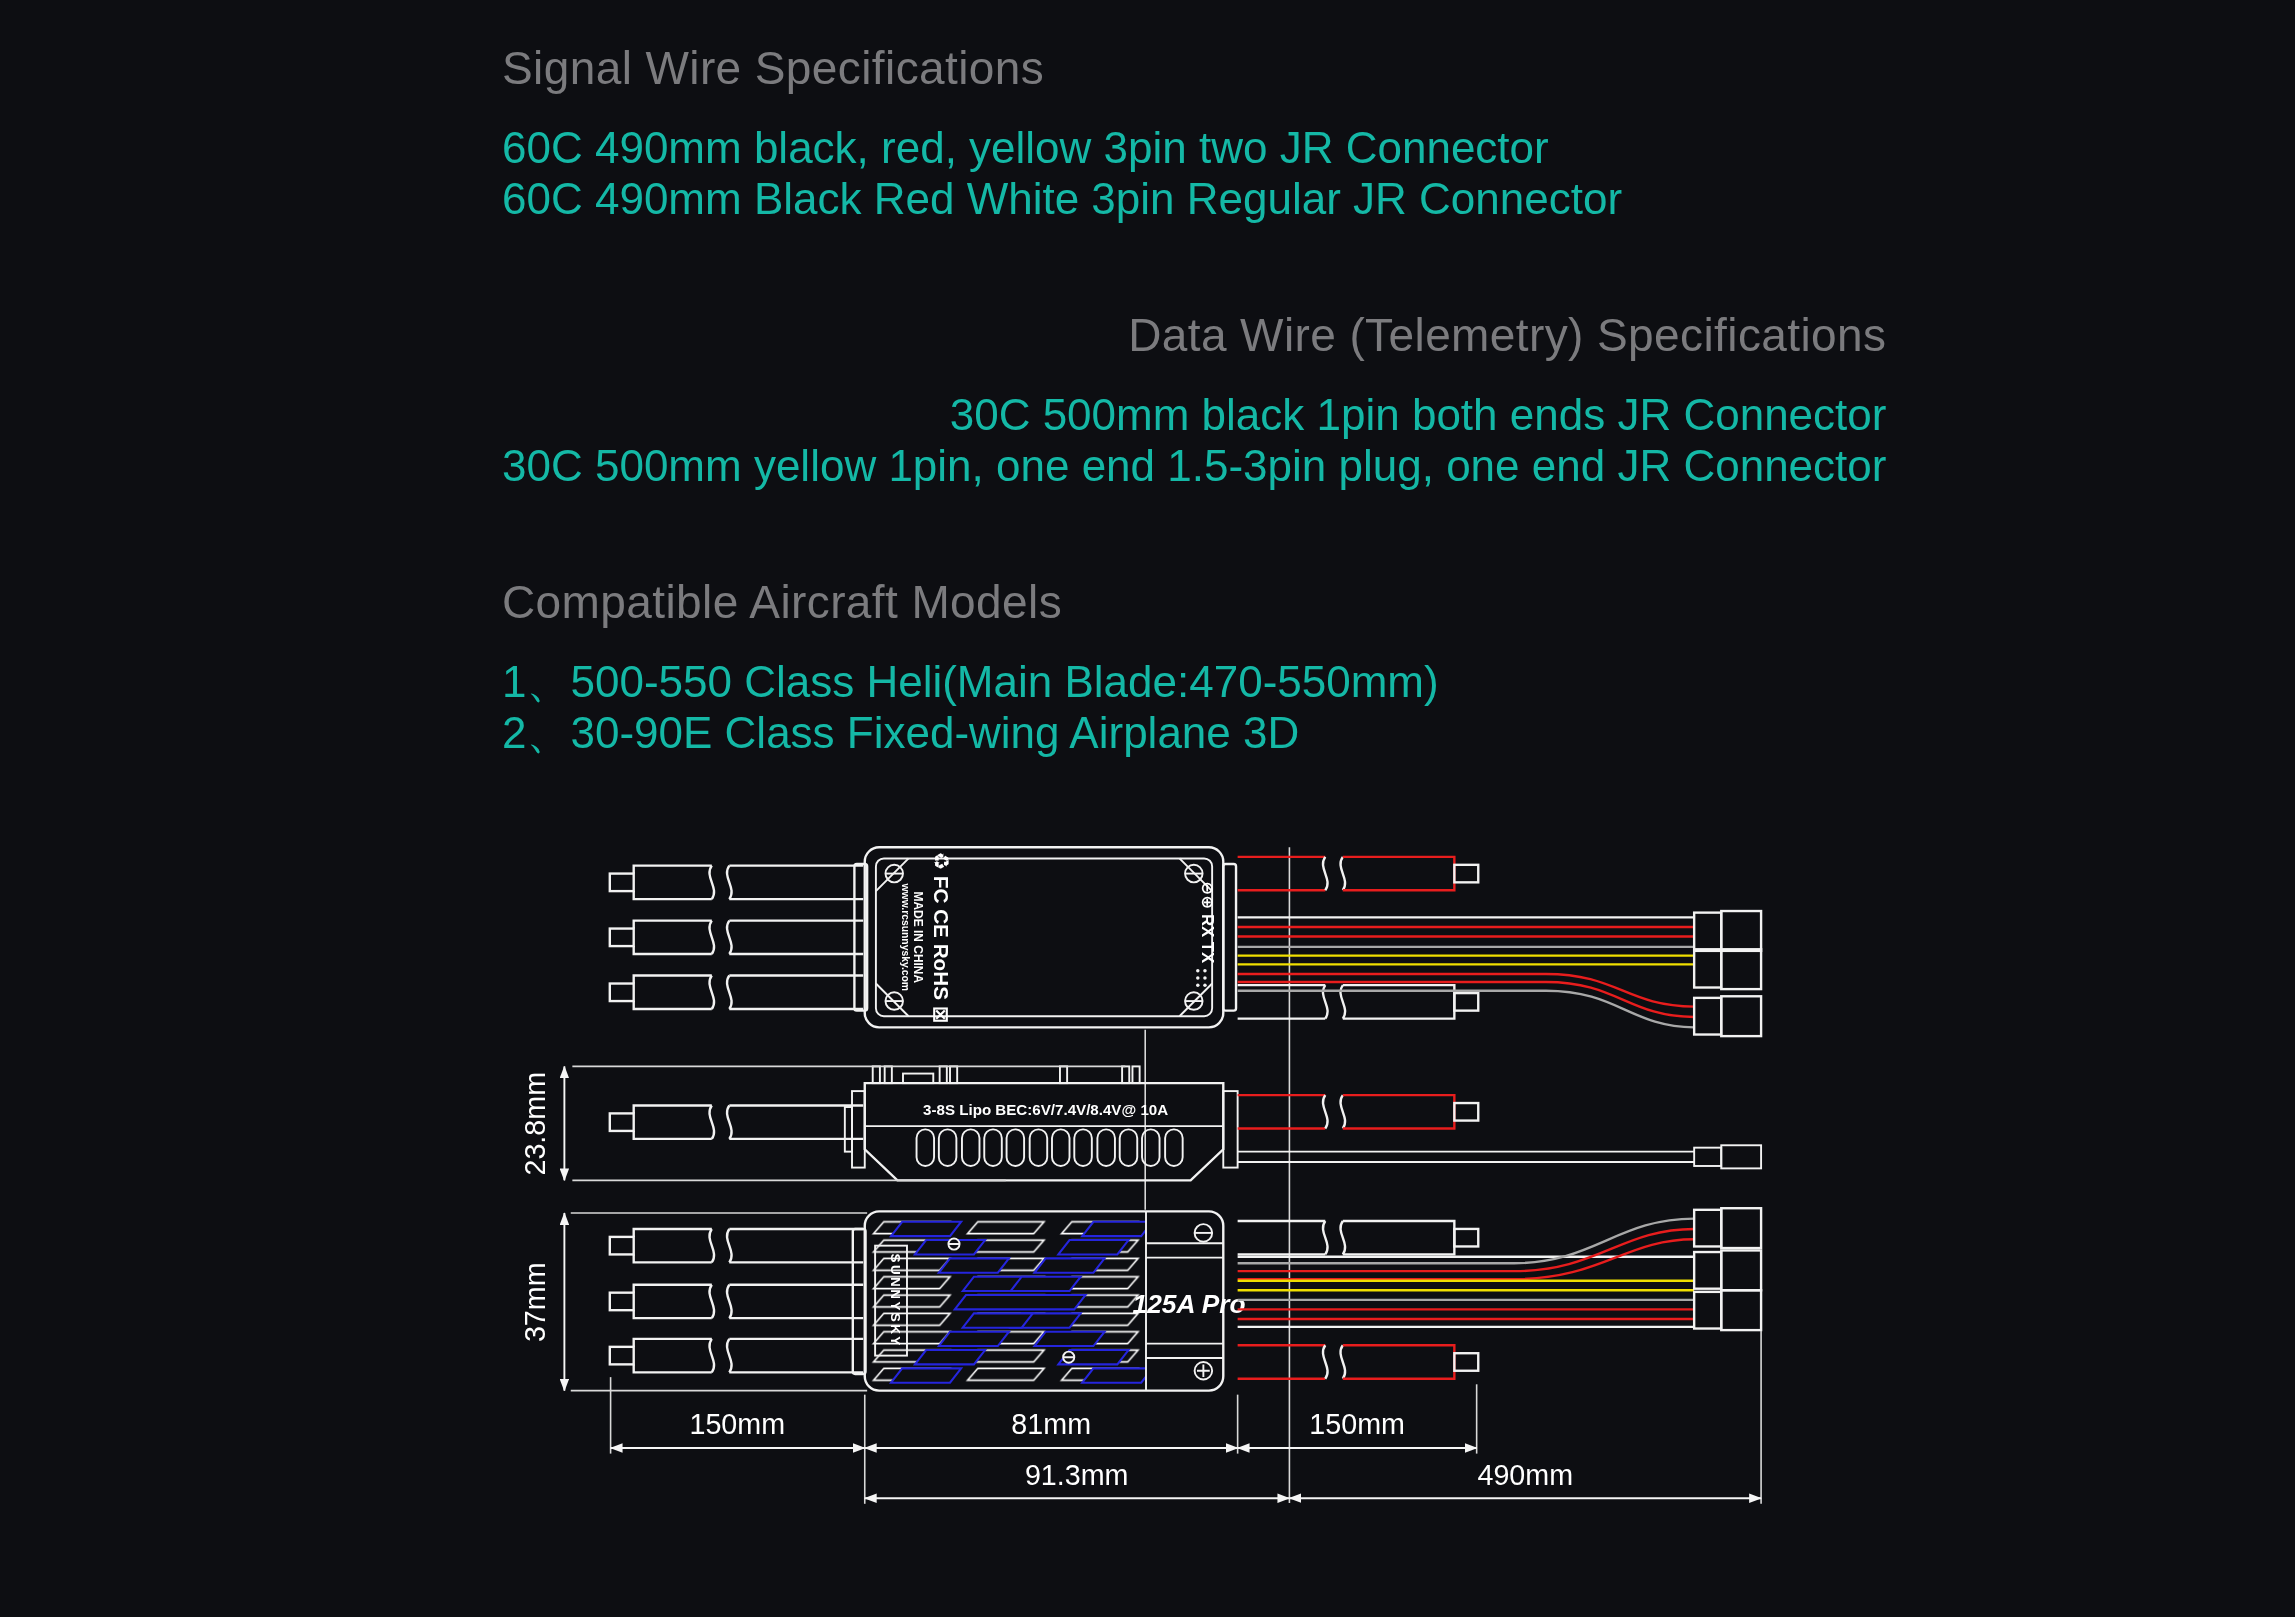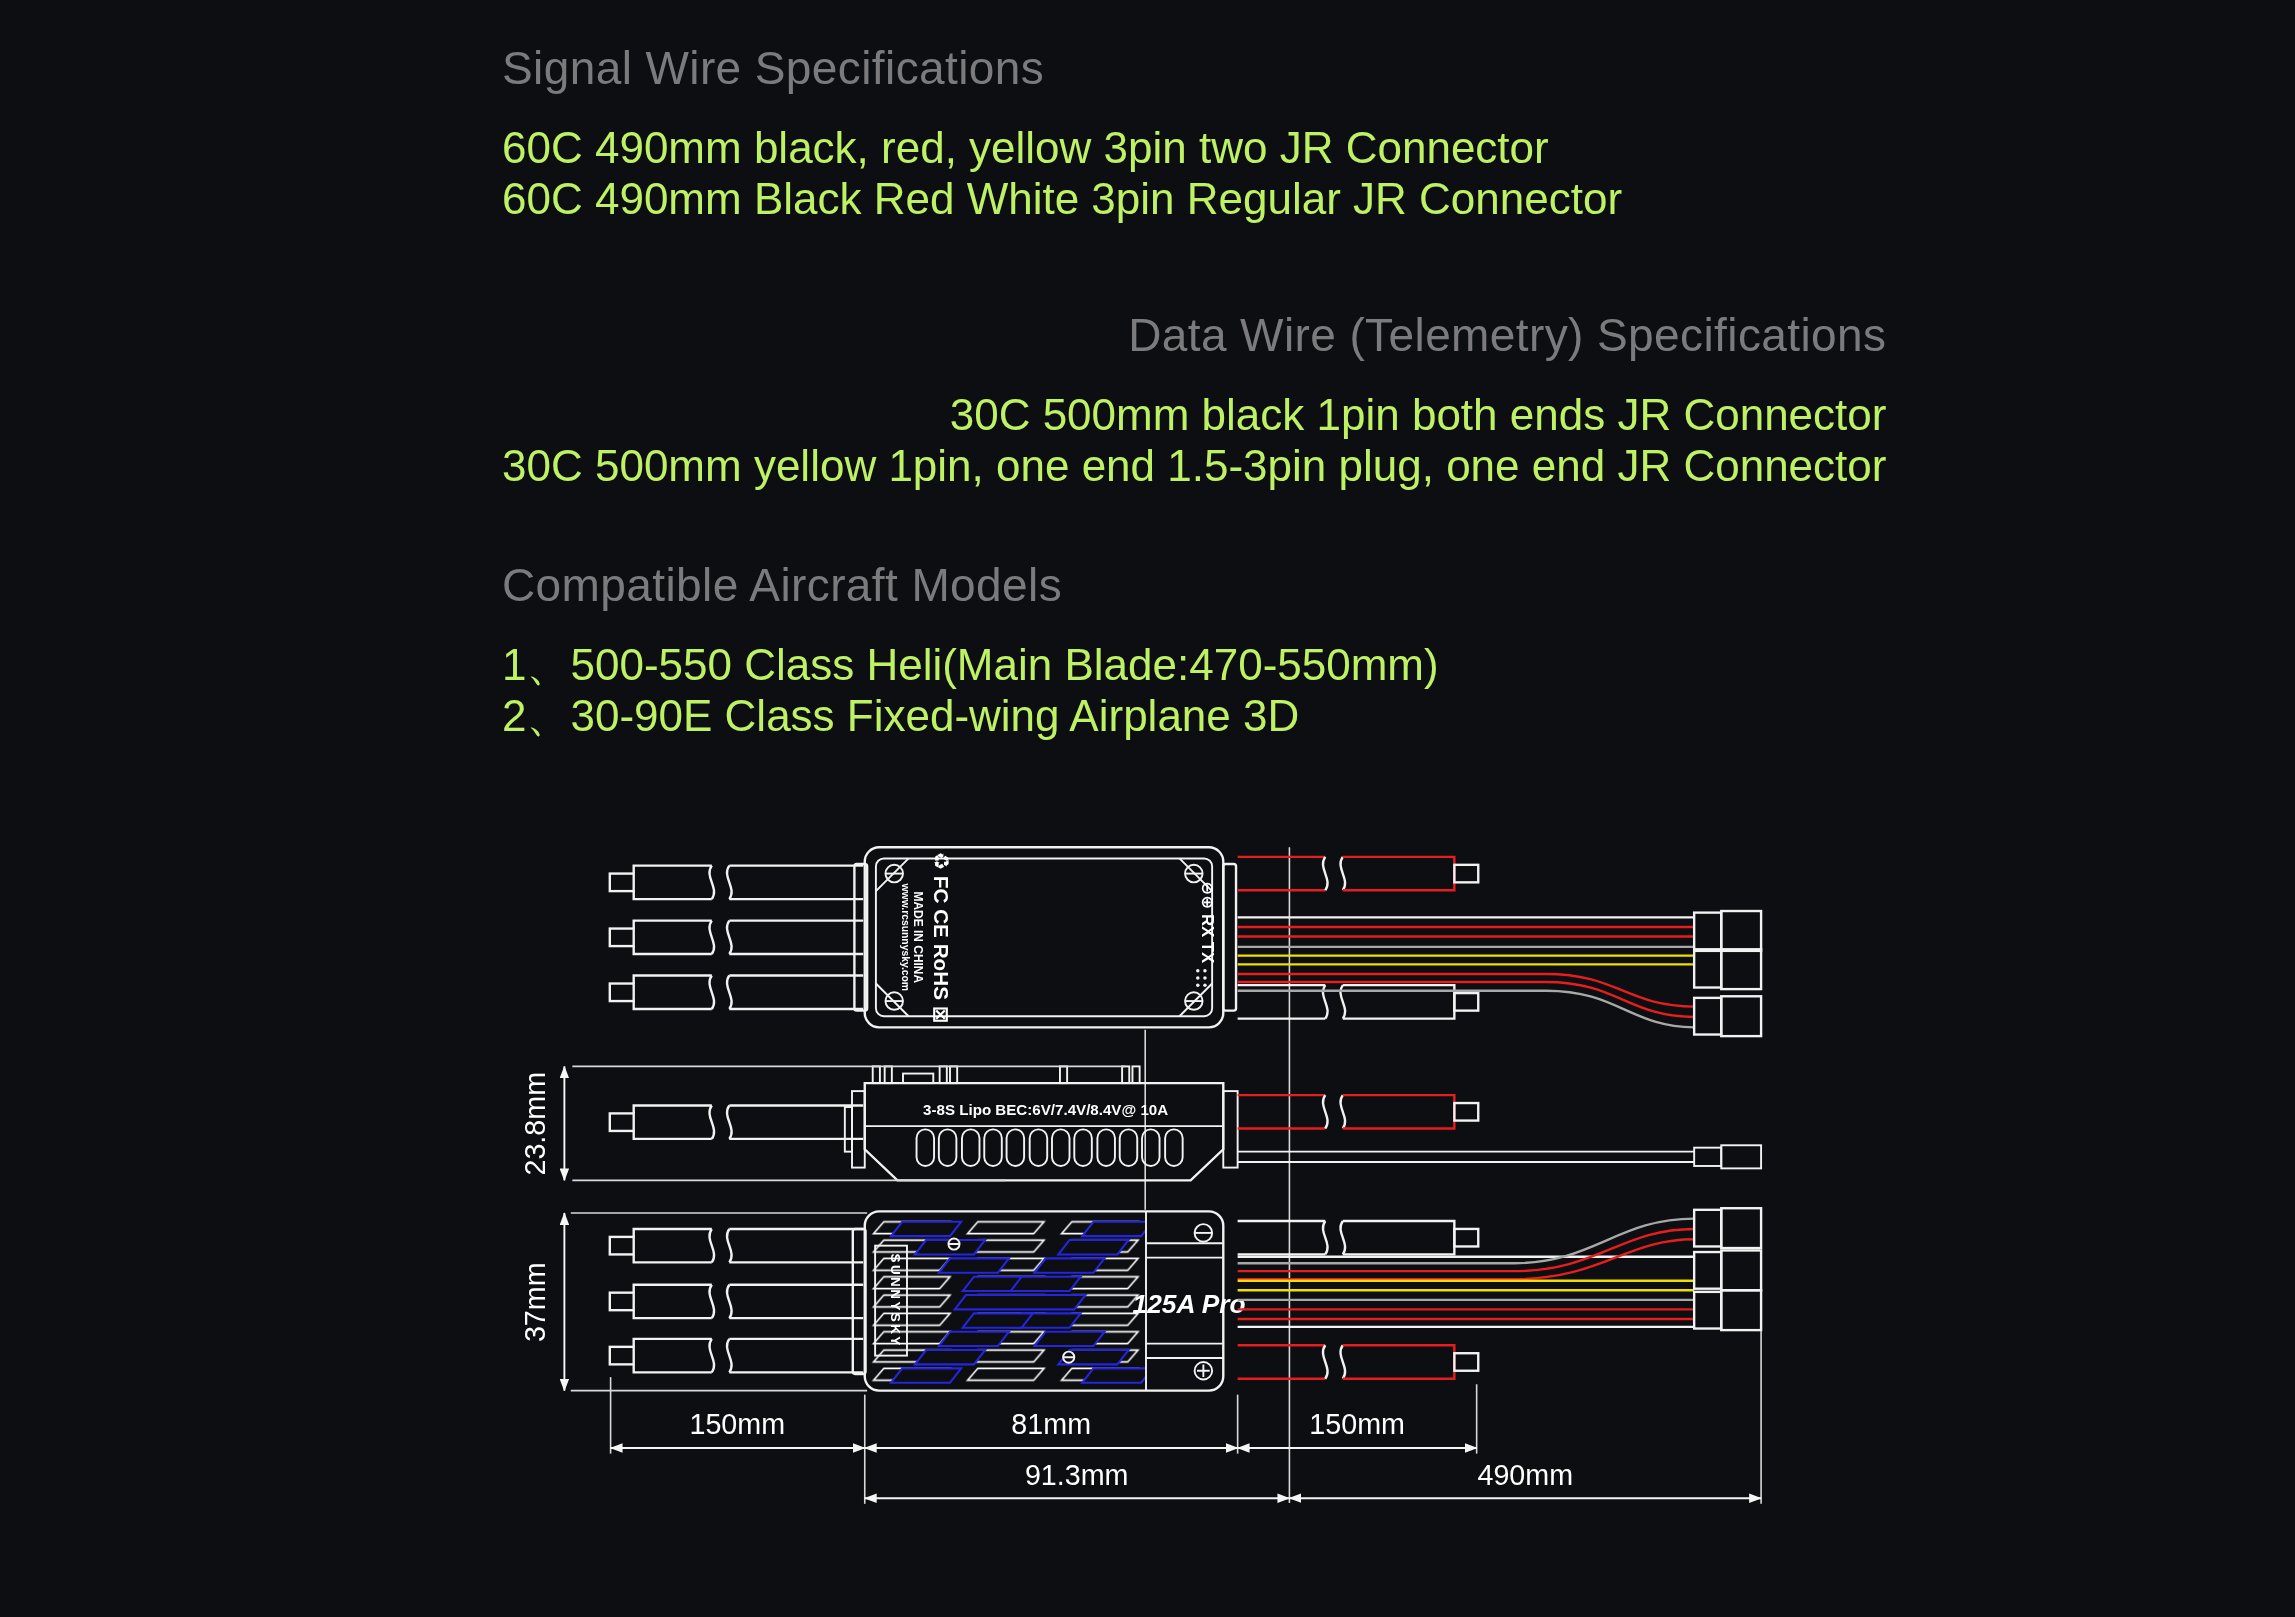--- a/index.html
+++ b/index.html
@@ -6,22 +6,22 @@
   body{
     width:2295px;height:1617px;position:relative;overflow:hidden;
     background:#0d0e12;
     font-family:"Liberation Sans","DejaVu Sans",sans-serif;
   }
   .copy{position:absolute;left:502px;top:0;width:1674px;}
   .spec-section{position:absolute;left:0;}
   .spec-section h2{
     margin:0 0 27px 0;font-size:46px;font-weight:400;color:#7b7b7e;letter-spacing:0.4px;
   }
-  .spec-line{font-size:44px;line-height:51px;color:#bef264;font-weight:400;white-space:nowrap;}
-  #sec0{top:41px;} #sec1{top:308px;text-align:right;} #sec2{top:558px;}
+  .spec-line{font-size:44px;line-height:51px;color:#14b8a6;font-weight:400;white-space:nowrap;}
+  #sec0{top:41px;} #sec1{top:308px;text-align:right;} #sec2{top:575px;}
 
   svg text{font-family:"Liberation Sans","DejaVu Sans",sans-serif;}
   .w{stroke:#f2f2f2;fill:none;stroke-width:3;}
   .w2{stroke:#f2f2f2;fill:none;stroke-width:2.4;}
   .wire{fill:none;stroke-width:3;}
   .ext{stroke:#d9d9d9;stroke-width:2;fill:none;}
   .dim{stroke:#f5f5f5;stroke-width:2.4;fill:none;}
   .dt{fill:#ffffff;font-size:36px;}
   .mk{fill:#ffffff;font-weight:700;}
   .fin{stroke:#ffffff;stroke-width:2;fill:none;}

